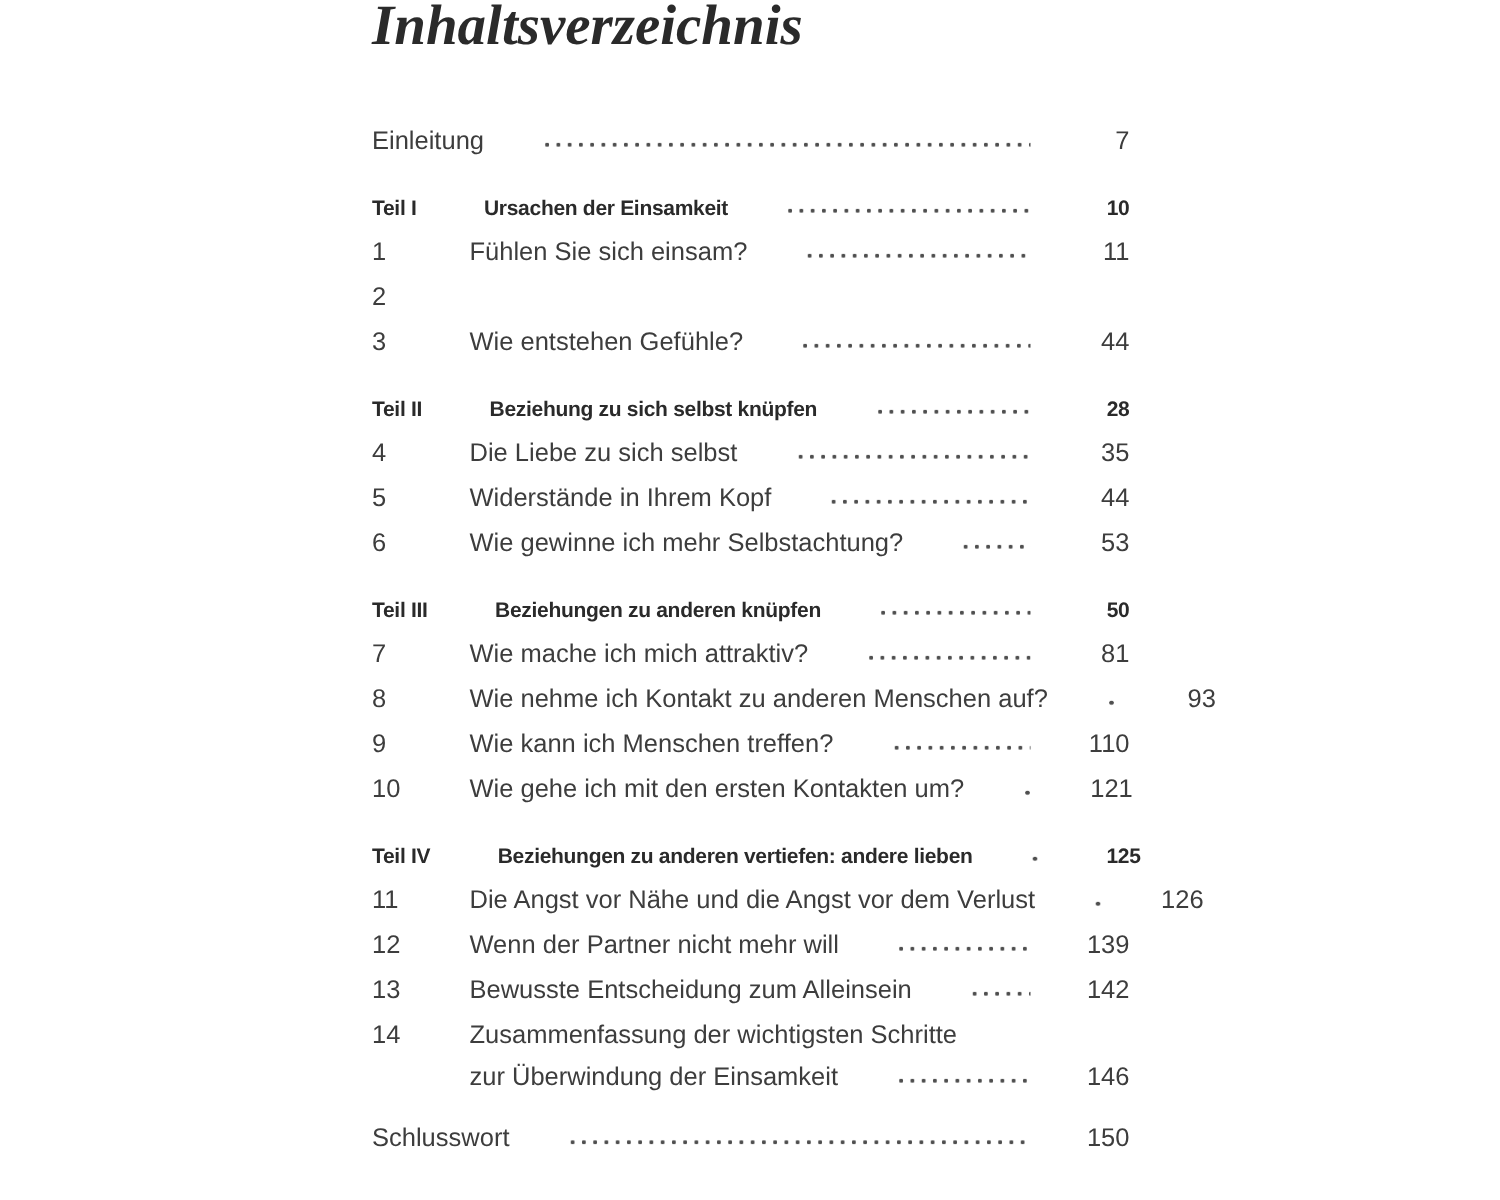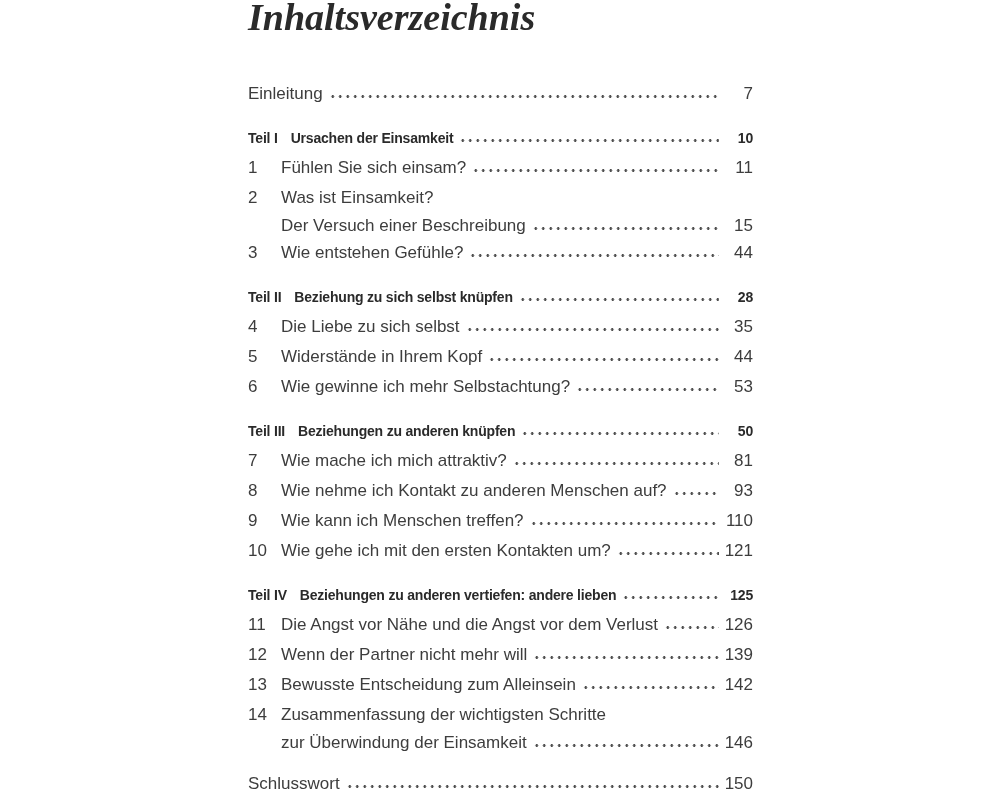--- a/index.html
+++ b/index.html
@@ -31,20 +31,21 @@
     margin-top: -5px;
     color: var(--heading, #222222);
     white-space: nowrap;
   }
   .toc { margin-top: 40px; font-size: 17px; }
   .row {
     display: flex;
     align-items: baseline;
     line-height: 30px;
     white-space: nowrap;
+    gap: 32px;
   }
   .row.cont { line-height: 25px; }
   .sec { margin-top: 14px; }
   .head {
     font-weight: 700;
     color: var(--heading, #222222);
     font-size: 14px;
     letter-spacing: -0.2px;
   }
   .part { margin-right: 13px; flex: none; }
@@ -85,27 +86,20 @@
         <span class="pg">10</span>
       </div>
       <div class="row">
         <span class="num">1</span>
         <span class="t">Fühlen Sie sich einsam?</span>
         <span class="dots"></span>
         <span class="pg">11</span>
       </div>
       <div class="row">
         <span class="num">2</span>
-        <span class="t">Was ist Einsamkeit?</span>
-      </div>
-      <div class="row cont">
-        <span class="num"></span>
-        <span class="t">Der Versuch einer Beschreibung</span>
-        <span class="dots"></span>
-        <span class="pg">15</span>
       </div>
       <div class="row">
         <span class="num">3</span>
         <span class="t">Wie entstehen Gefühle?</span>
         <span class="dots"></span>
         <span class="pg">44</span>
       </div>
 
       <div class="row head sec">
         <span class="part">Teil II</span>

